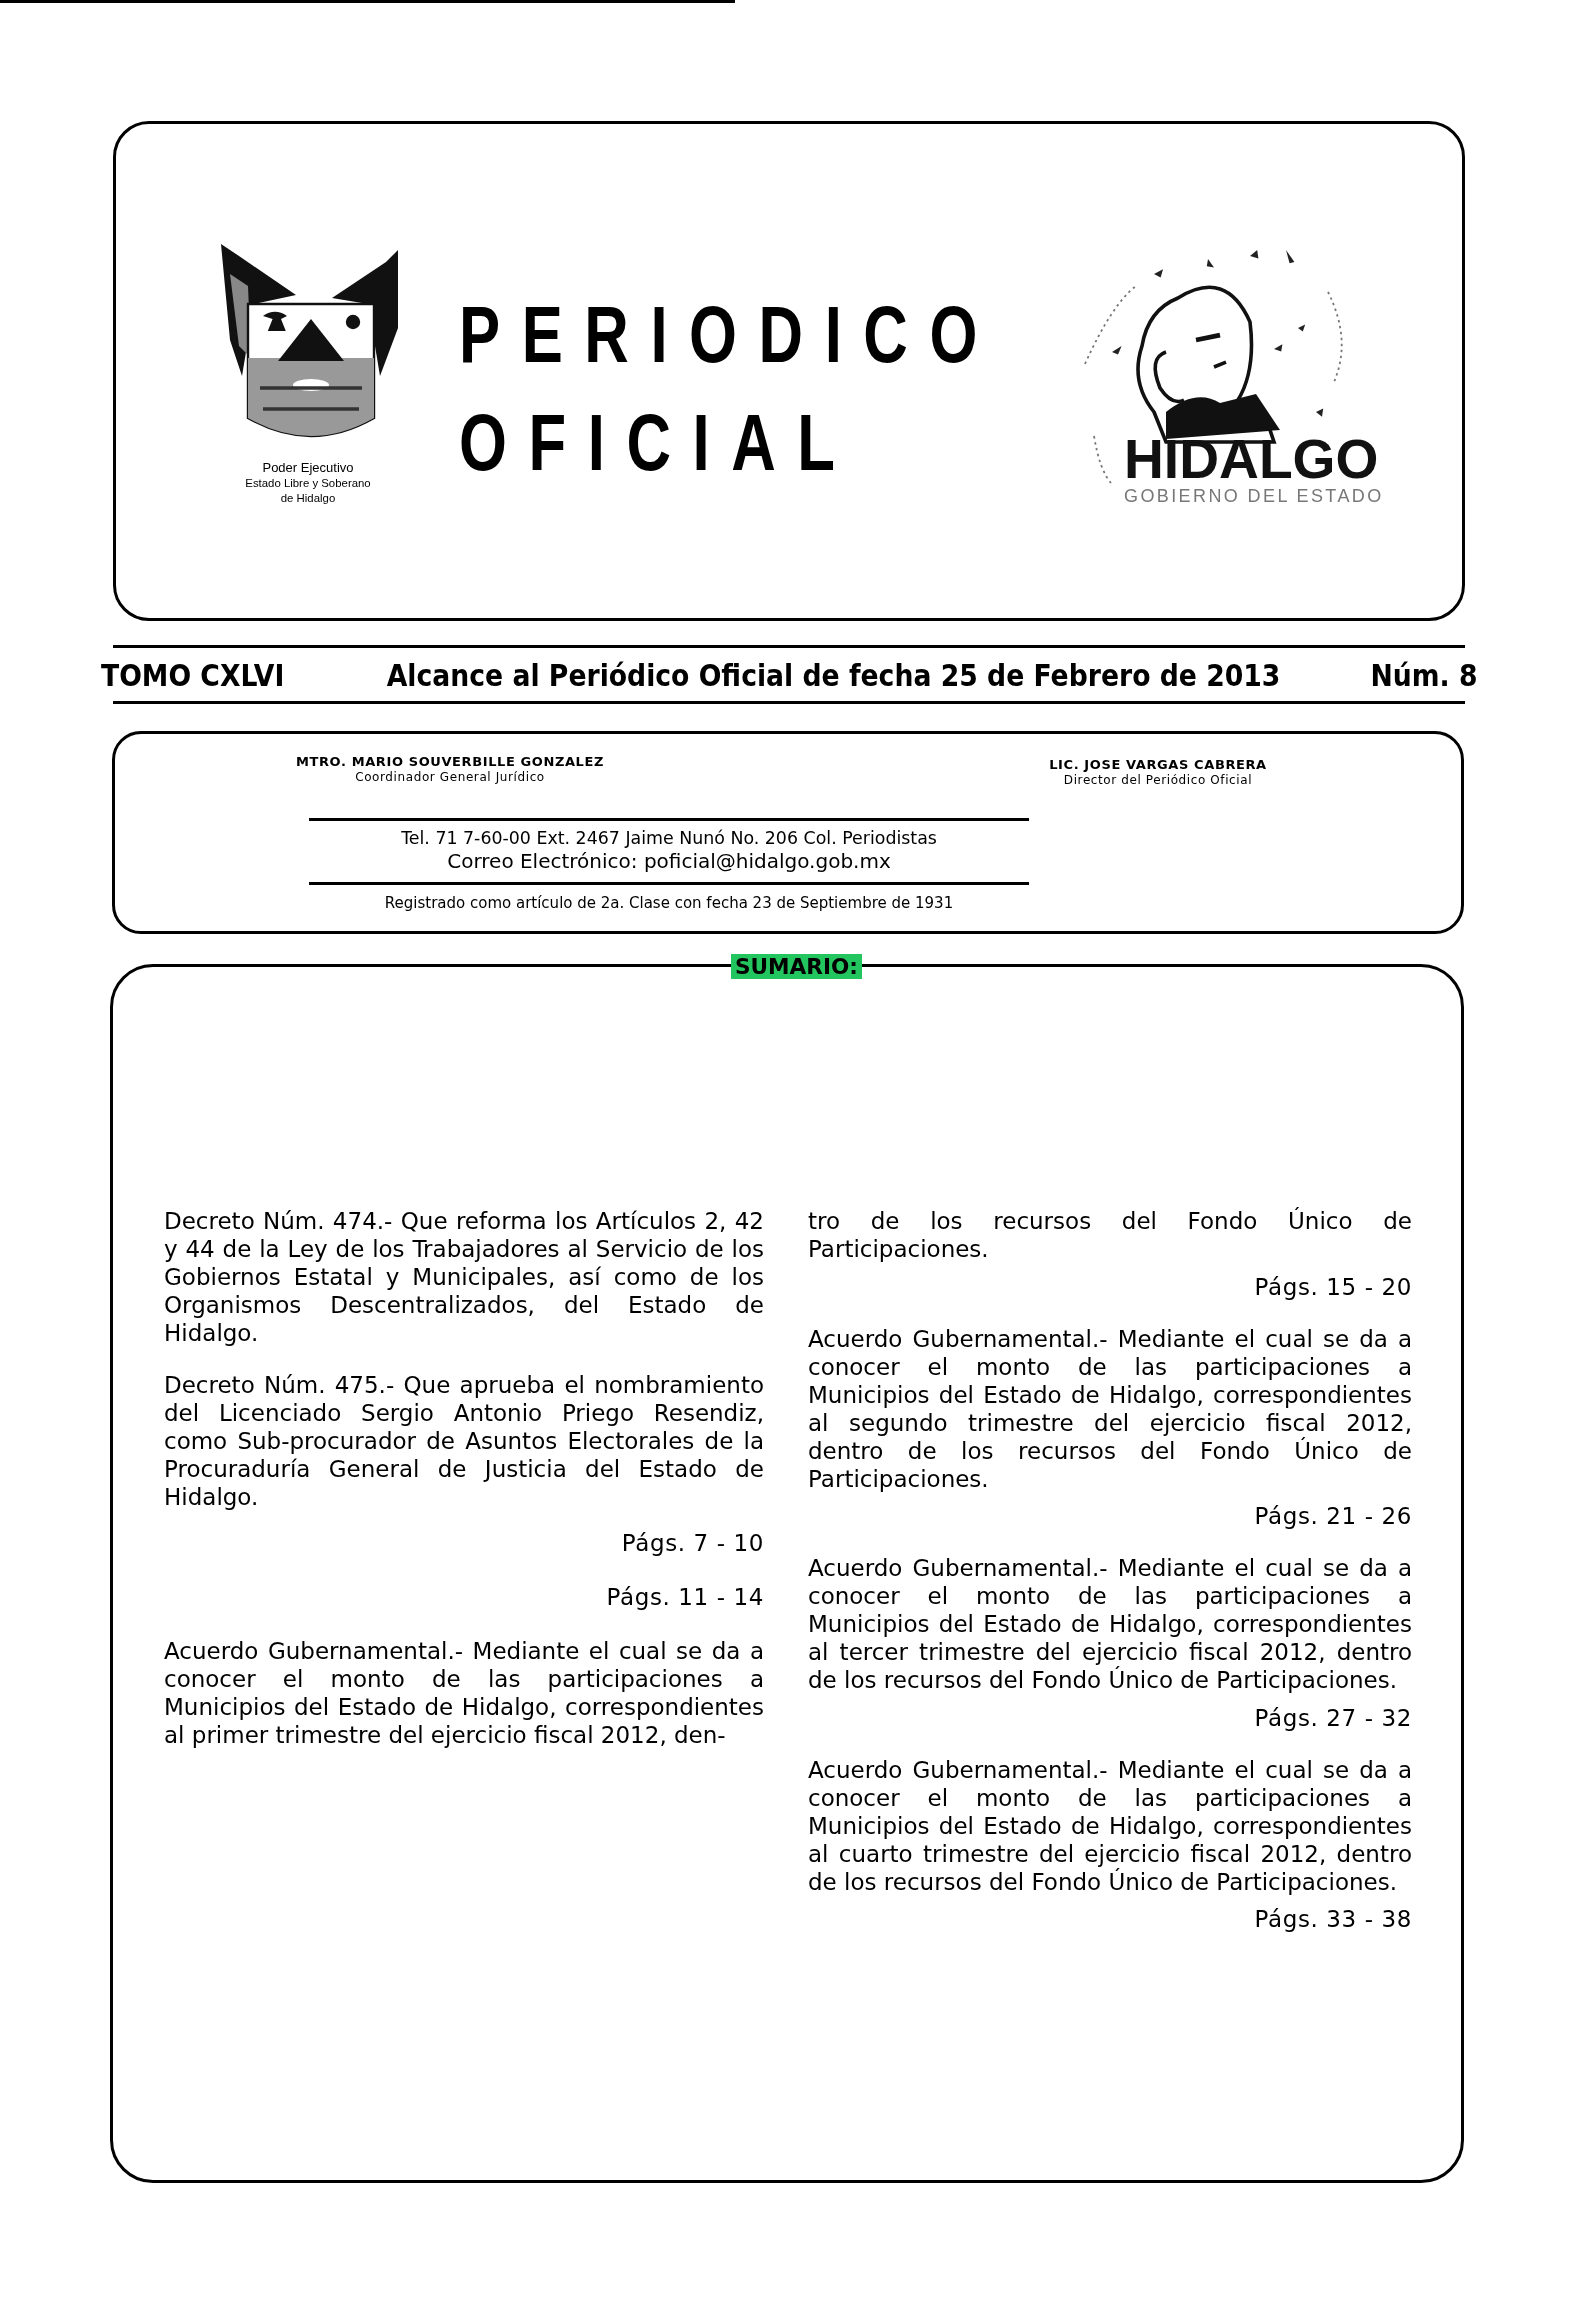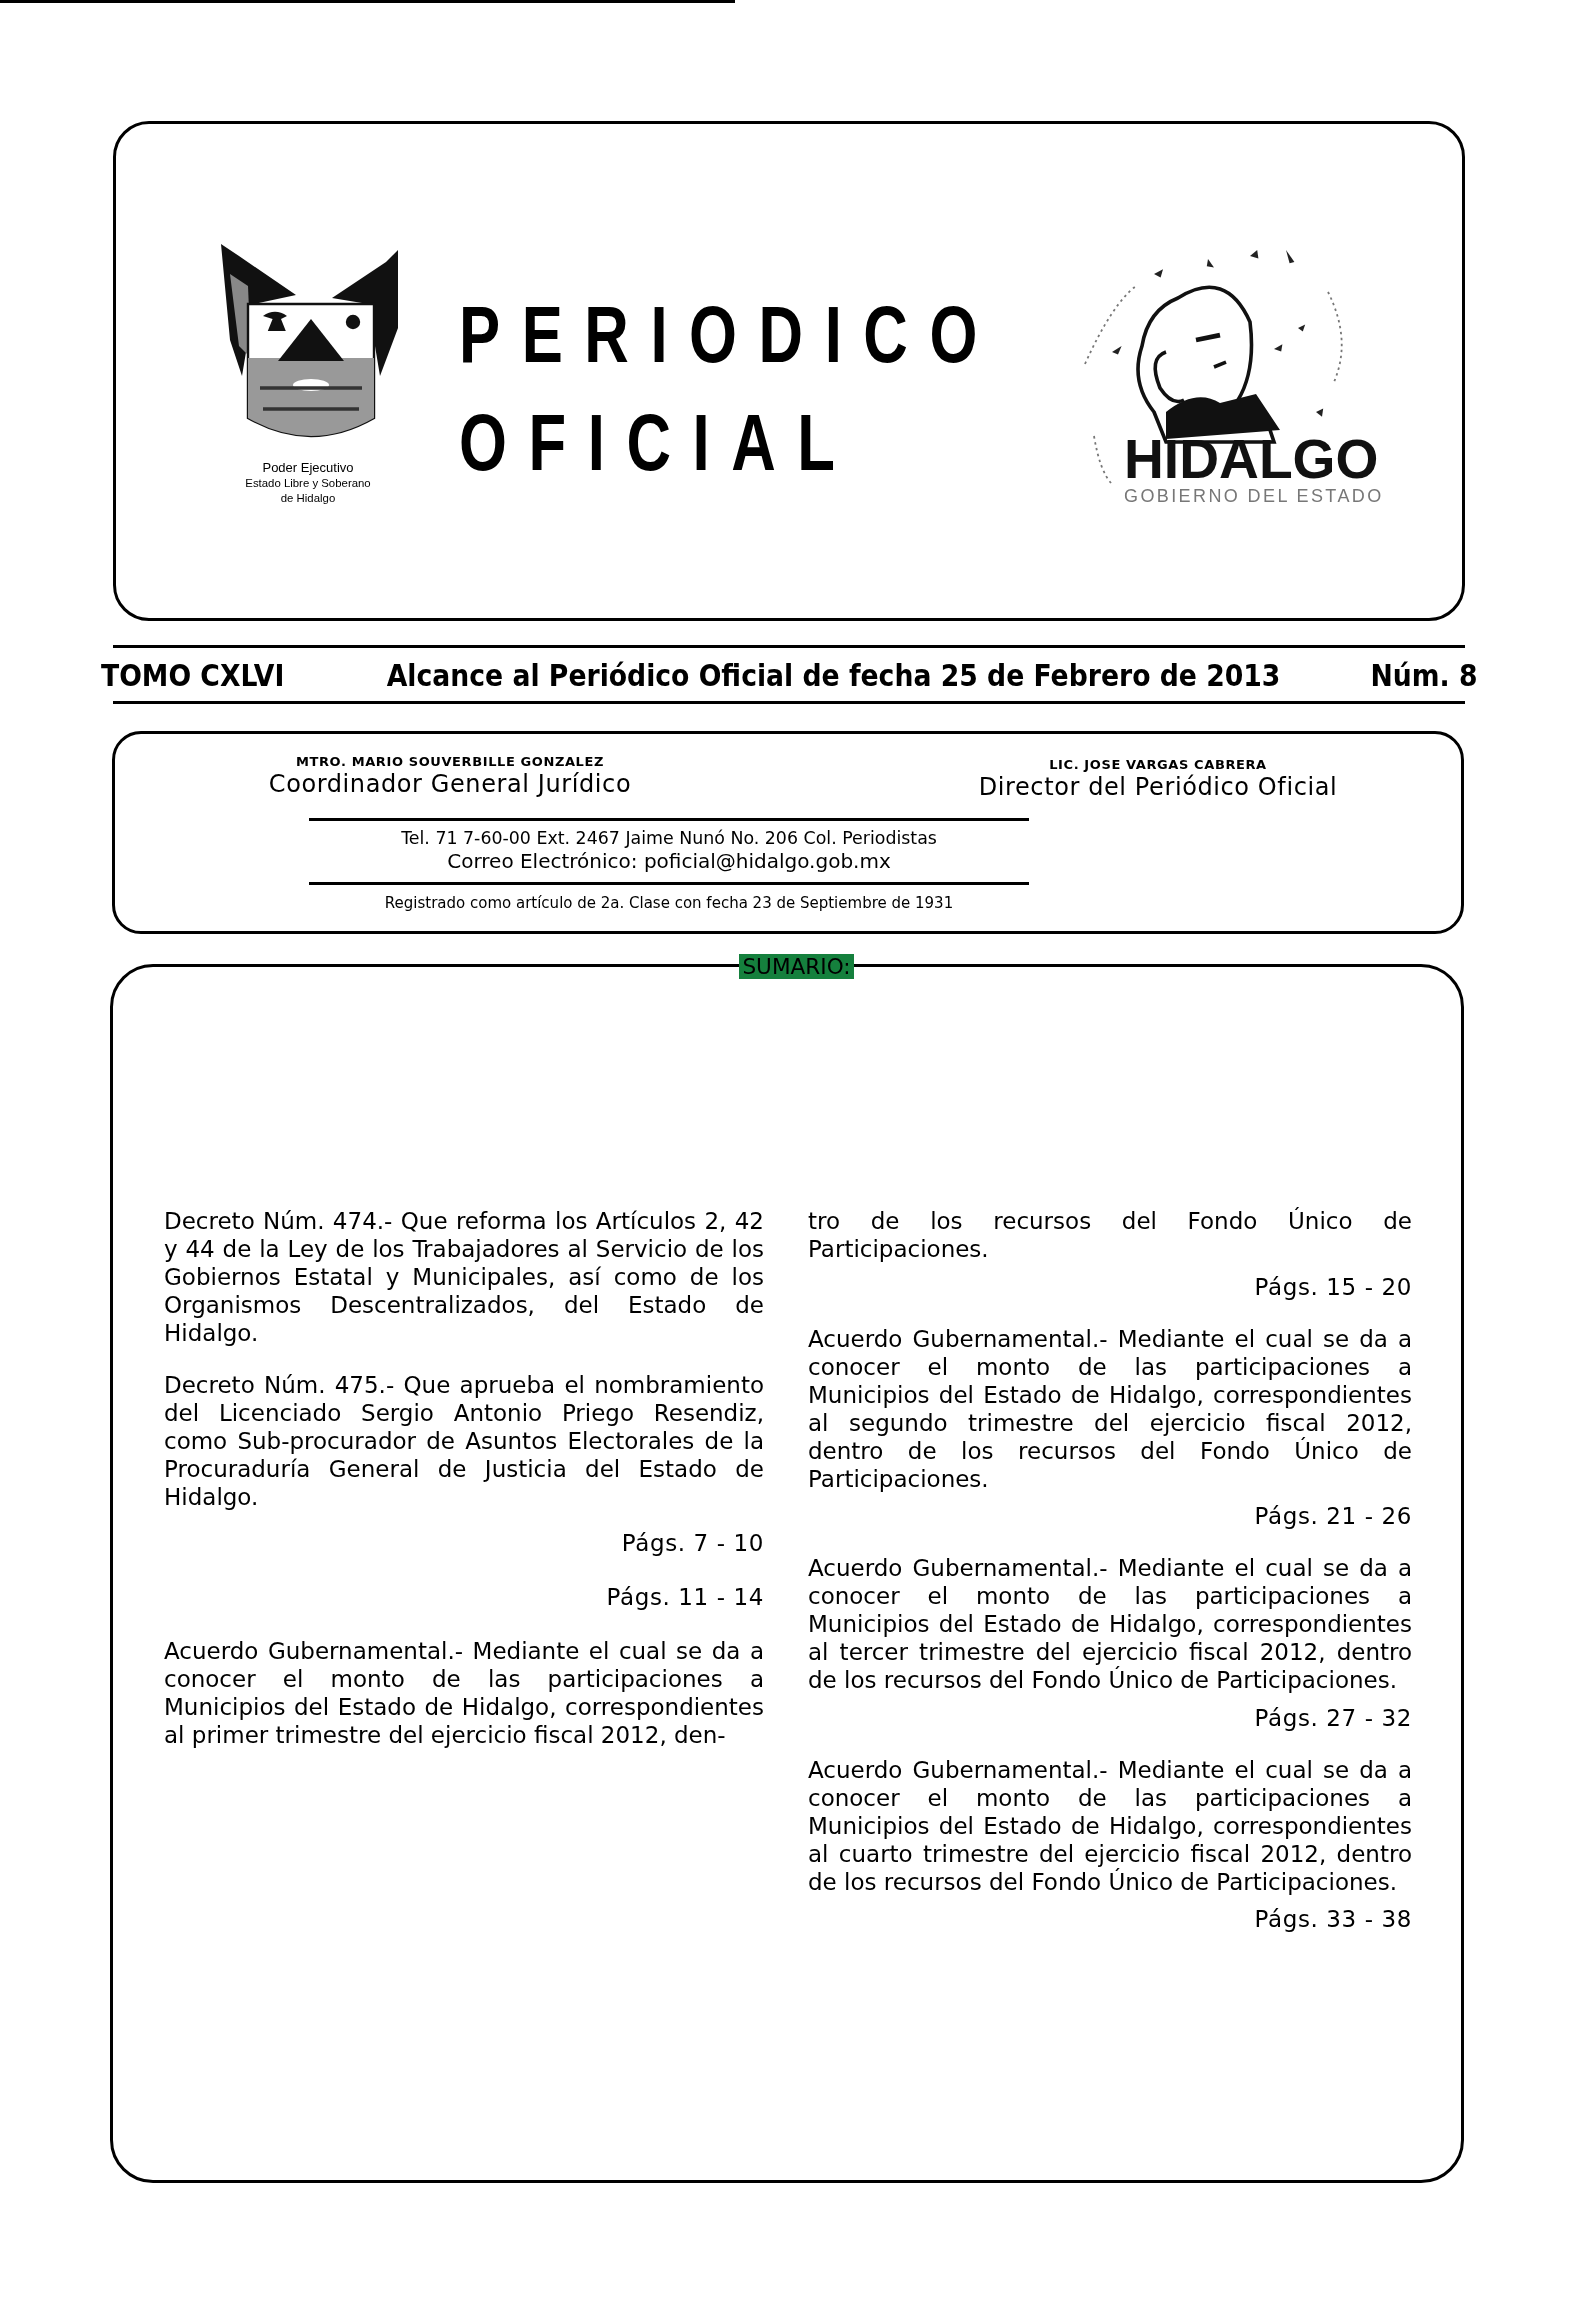--- a/index.html
+++ b/index.html
@@ -30,29 +30,29 @@
           font-family:"DejaVu Sans", sans-serif; font-weight:bold; font-size:31px; white-space:nowrap; }
   .band span { transform:scaleX(0.86); }
   .band .mid { transform-origin:center; }
   .band .left { transform-origin:left center; }
   .band .right { transform-origin:right center; }
 
   
   #officials-box { left:112px; top:731px; width:1352px; height:203px; border-radius:29px; }
   .official { position:absolute; text-align:center; font-family:"DejaVu Sans", sans-serif; }
   .official .name { font-weight:bold; font-size:13px; letter-spacing:0.6px; }
-  .official .role { font-size:24px; letter-spacing:0.6px; margin-top:1.2px; }
+  .official .role { font-size:12px; letter-spacing:0.6px; margin-top:1.2px; }
   .contact { position:absolute; left:309px; width:720px; text-align:center; font-family:"DejaVu Sans", sans-serif; }
   .contact .hr { height:3px; background:#000; width:100%; }
 
   
   #sumario-box { left:110px; top:964px; width:1354px; height:1219px; border-radius:43px; }
   .sumario-label { position:absolute; top:954px; left:0; width:1593px; text-align:center; }
-  .sumario-label span { background:#15803d; padding:0 3.6px; font-family:"DejaVu Sans", sans-serif;
-                        font-weight:normal; font-size:21.6px; }
+  .sumario-label span { background:#22c55e; padding:0 3.6px; font-family:"DejaVu Sans", sans-serif;
+                        font-weight:bold; font-size:21.6px; }
 
   .col { position:absolute; width:600px; font-family:"DejaVu Sans", sans-serif; font-size:23px;
          line-height:28px; text-align:justify; hyphens:manual; }
   .col.left { left:164px; top:1207px; }
   .col.right { left:808px; top:1207px; width:604px; }
   .entry { margin:0 0 19px 0; }
   .entry .desc { display:block; }
   .entry .pages { display:block; text-align:right; margin-top:9.6px; font-size:23px; letter-spacing:0.6px; }
 </style>
 </head>

